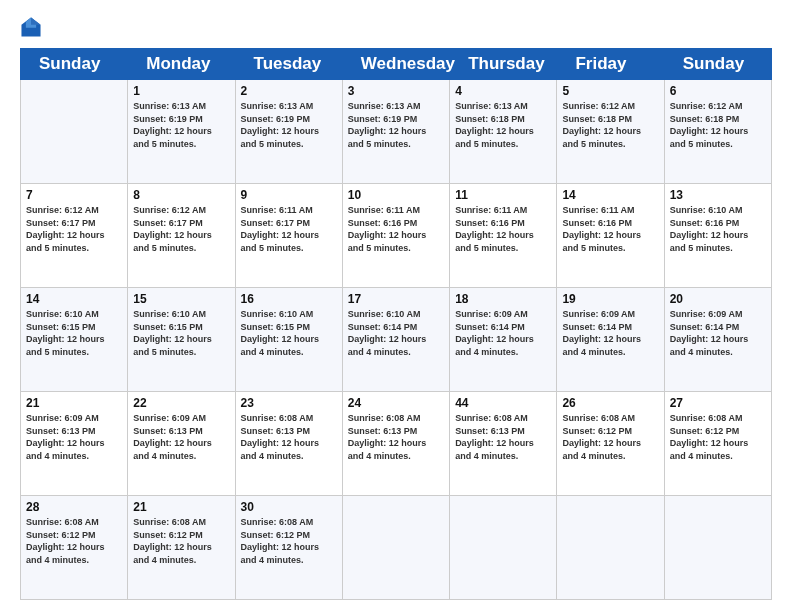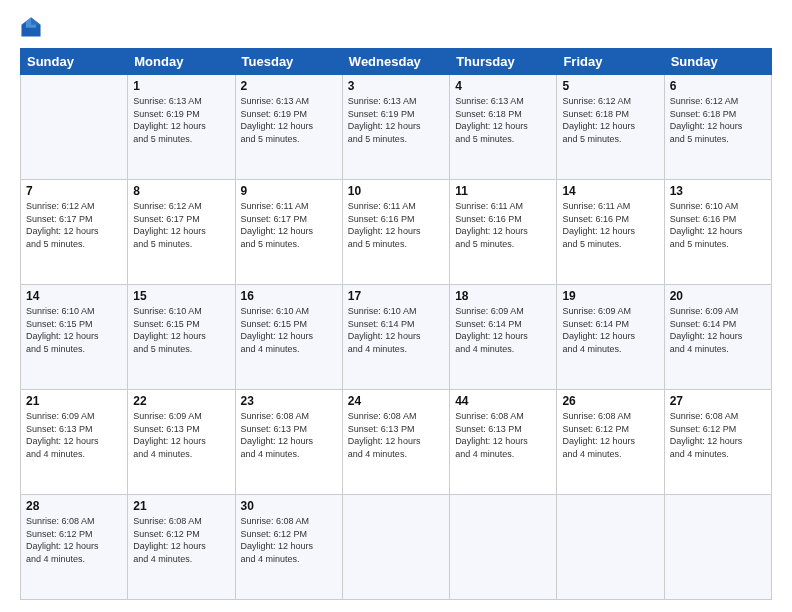--- a/index.html
+++ b/index.html
@@ -57,22 +57,22 @@
       flex: 1;
       border: 1px solid #ccc;
       border-collapse: collapse;
       width: 100%;
       table-layout: fixed;
     }
     .calendar th {
       background: #1a5fb4;
       color: #fff;
       text-align: left;
-      padding: 5px 6px;
-      font-size: 13px;
+      padding: 5px 18px;
+      font-size: 17px;
       border: 1px solid #1a5fb4;
     }
     .calendar td {
       border: 1px solid #ccc;
       vertical-align: top;
       padding: 4px 5px;
       font-size: 9.5px;
       color: #333;
       width: calc(100% / 7);
     }
@@ -80,20 +80,21 @@
       font-size: 12px;
       font-weight: bold;
       color: #111;
       display: block;
       margin-bottom: 2px;
     }
     .day-info {
       font-size: 9px;
       color: #333;
       line-height: 1.4;
+      font-weight: bold;
     }
     .empty-cell {
       background: #f9f9f9;
     }
     tr:nth-child(even) td { background: #fff; }
     tr:nth-child(odd) td { background: #f5f7fc; }
     .calendar thead tr th { background: #1a5fb4; }
   </style>
 </head>
 <body>

